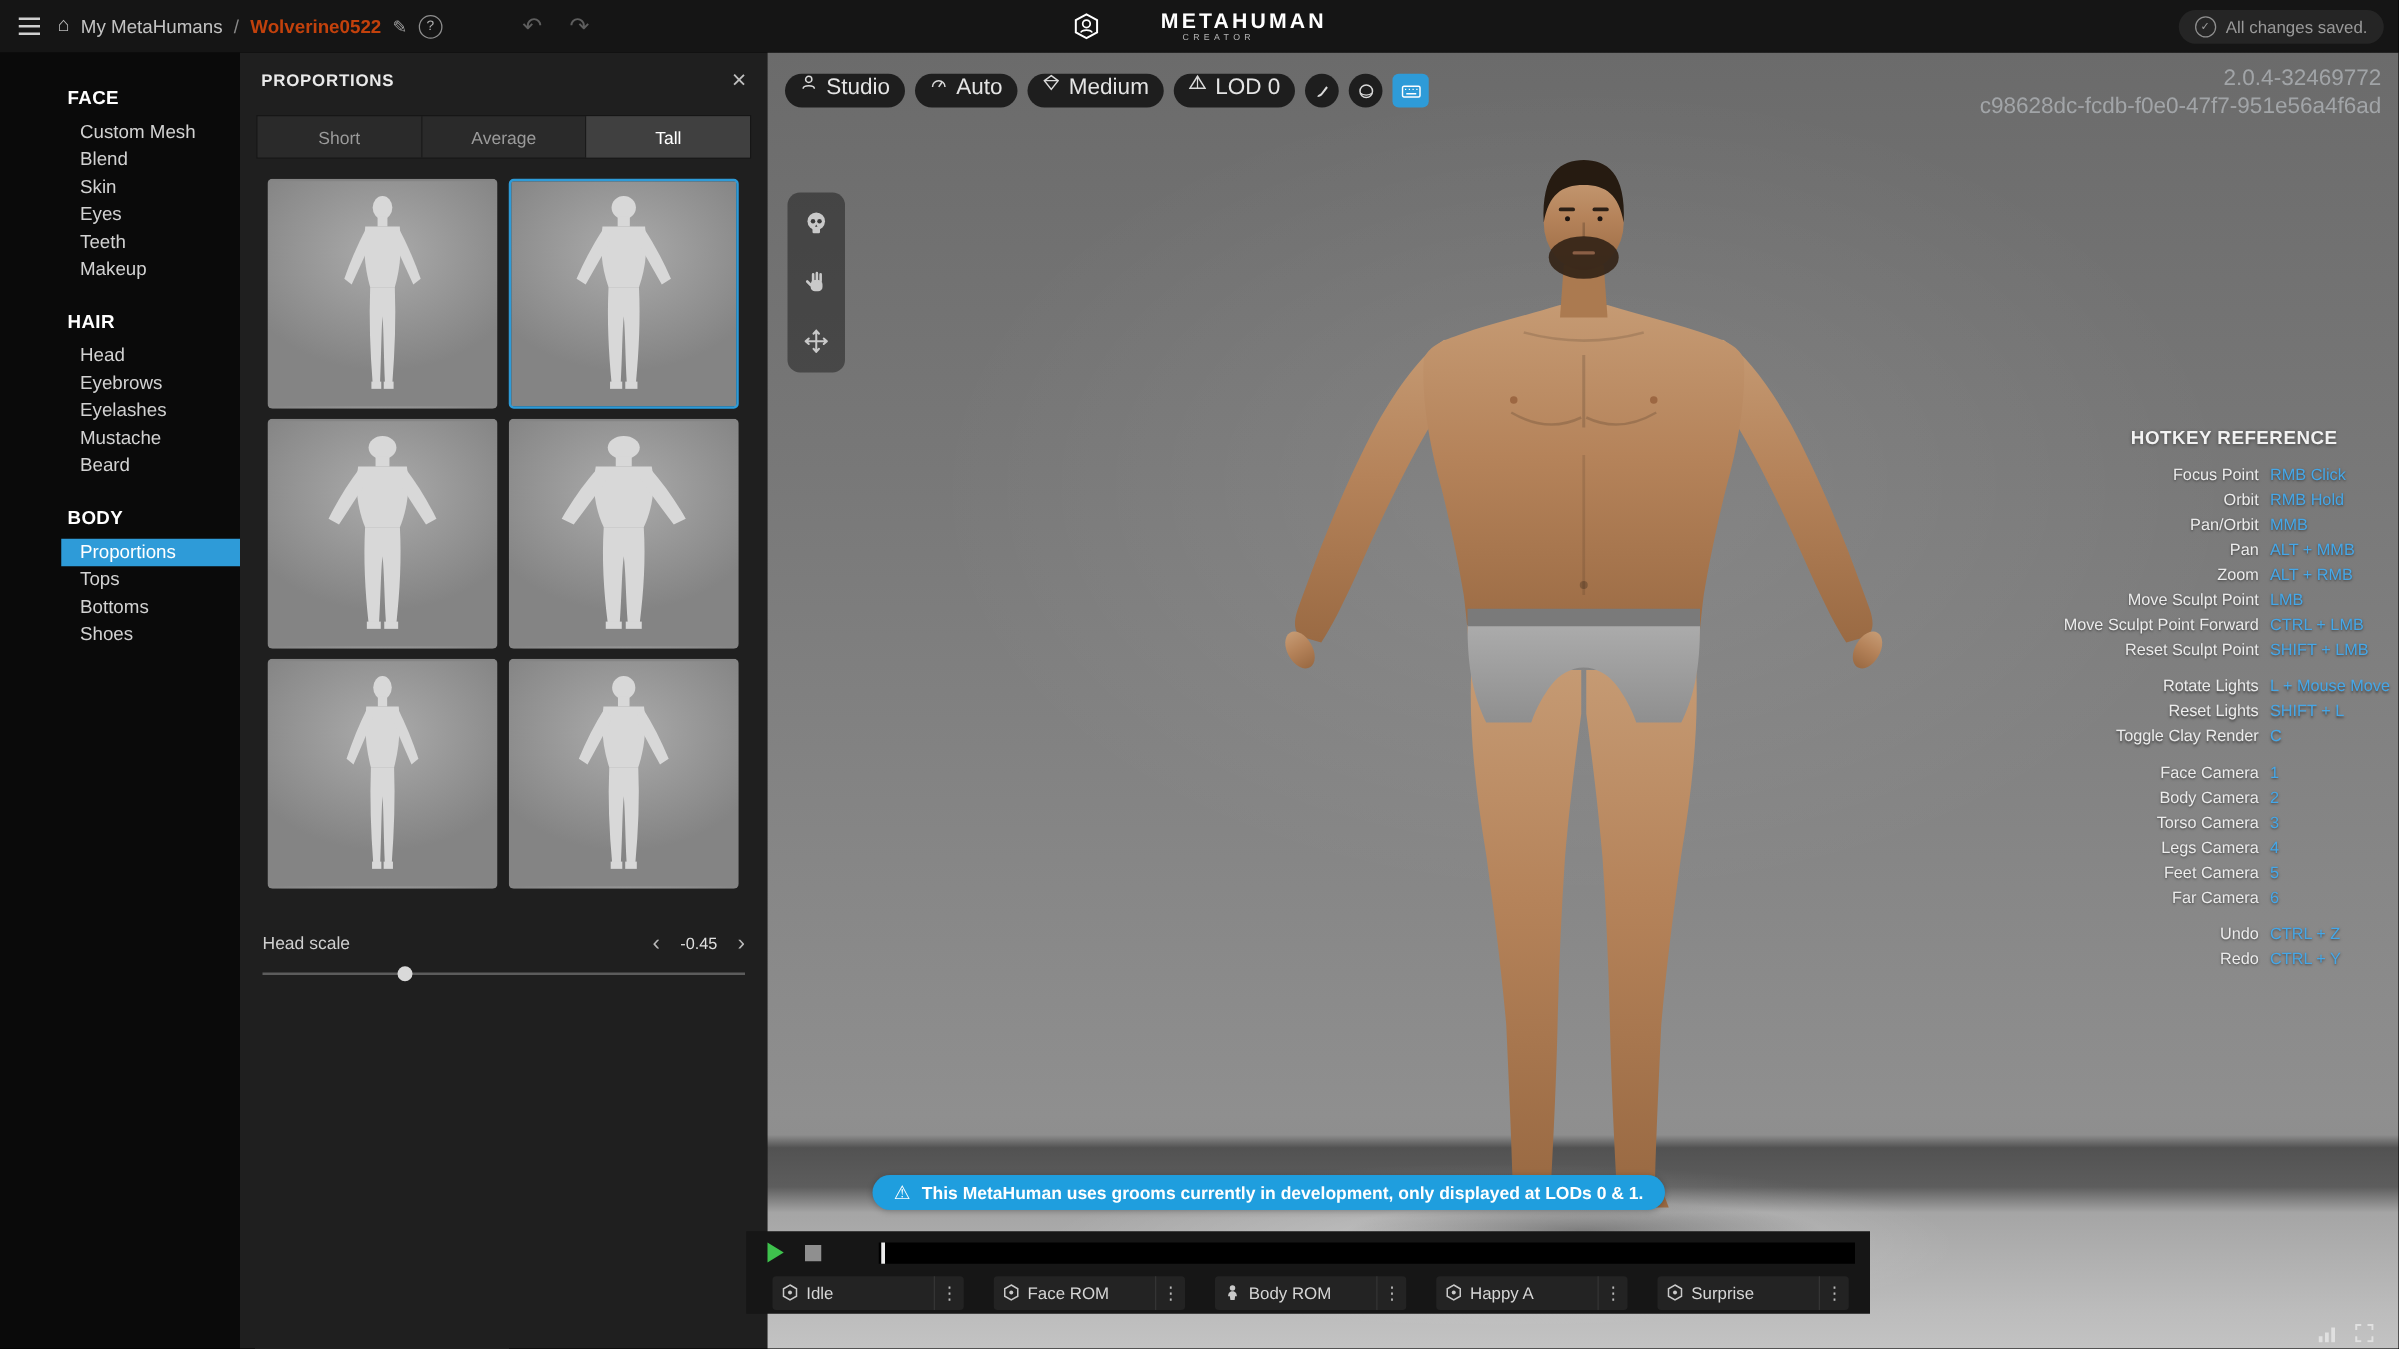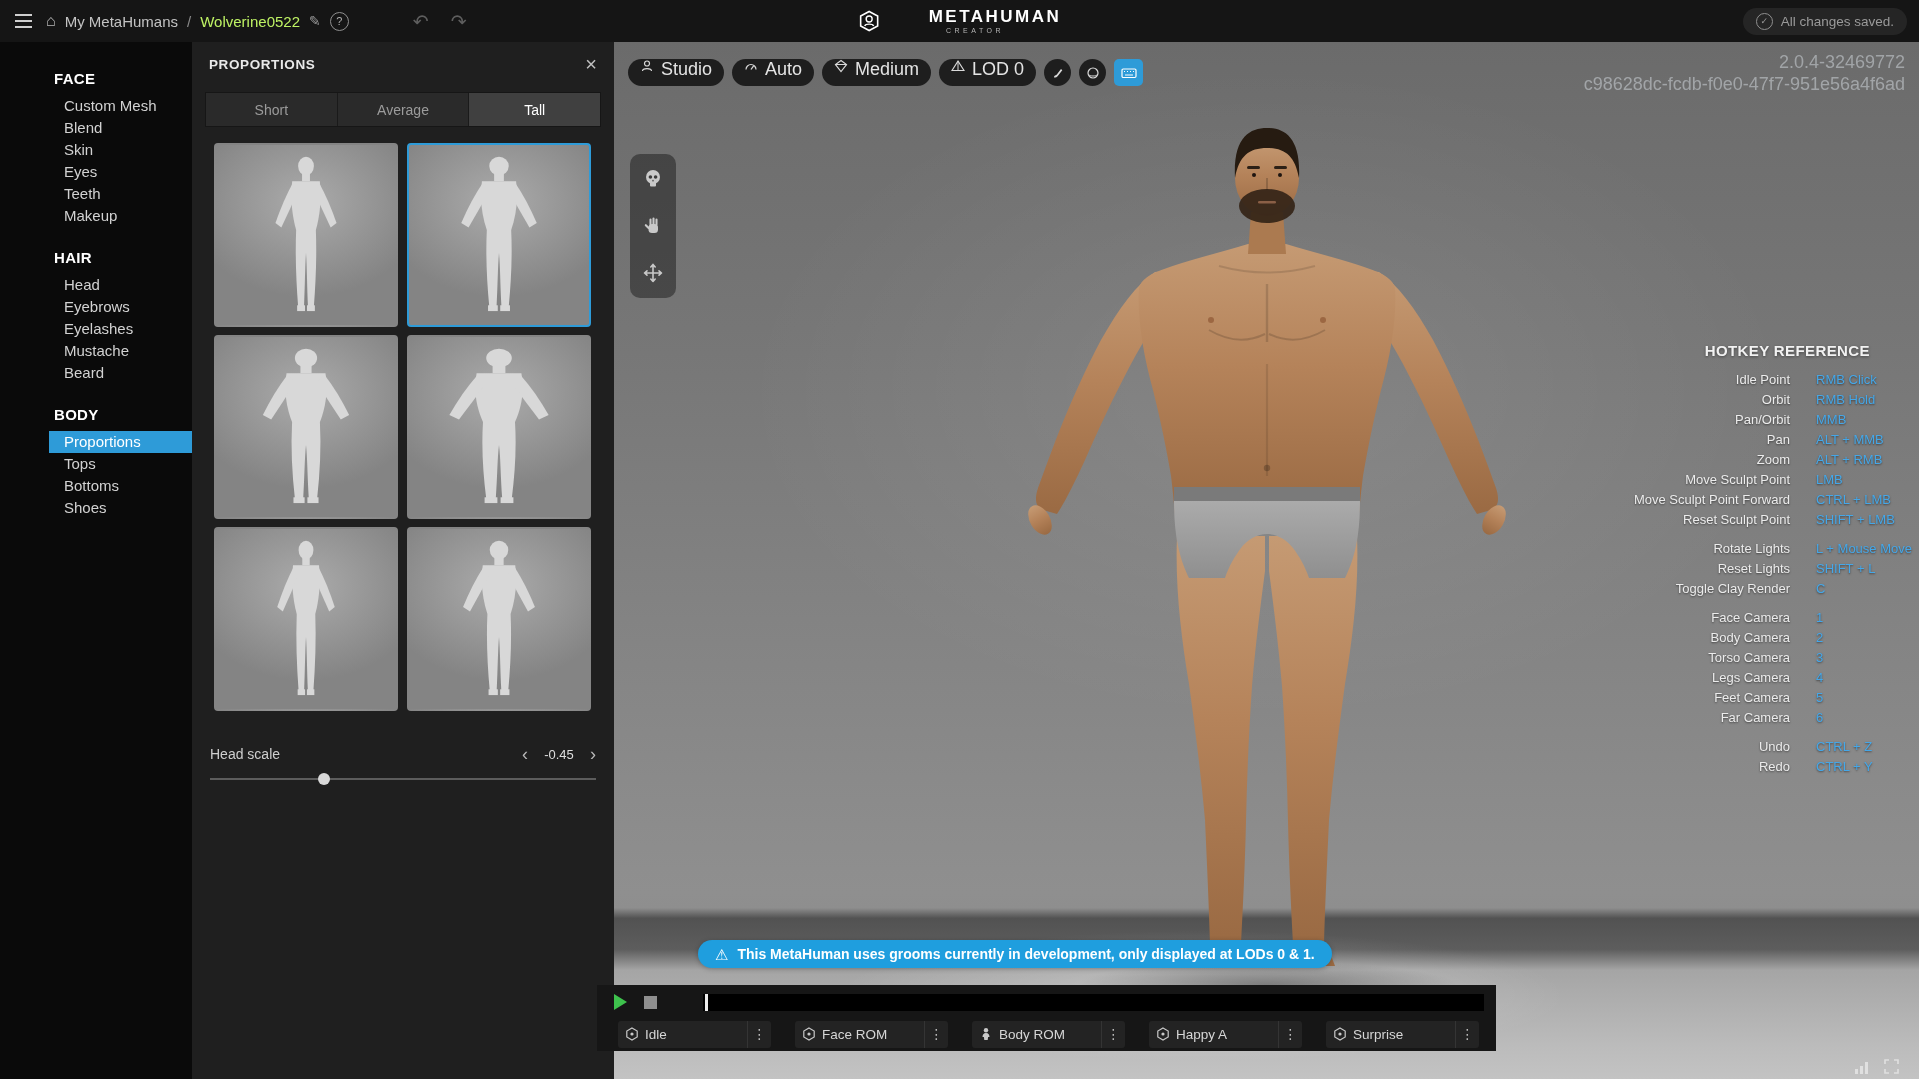--- a/index.html
+++ b/index.html
@@ -7,21 +7,21 @@
        font-family:"Liberation Sans","DejaVu Sans",sans-serif;color:#ddd;user-select:none;}
 
   
   .topbar{position:absolute;top:0;left:0;right:0;height:42px;background:#151515;display:flex;align-items:center;z-index:30;}
   .hamburger{width:46px;height:42px;display:flex;flex-direction:column;justify-content:center;align-items:center;gap:4px;cursor:pointer;}
   .hamburger span{width:17px;height:2px;background:#cfcfcf;display:block;}
   .crumbs{display:flex;align-items:center;gap:9px;font-size:15px;}
   .crumb-home{color:#b9b9b9;font-size:16px;}
   .crumb-root{color:#c3c3c3;}
   .crumb-sep{color:#8a8a8a;}
-  .crumb-cur{color:#bef264;font-weight:normal;}
+  .crumb-cur{color:#c2410c;font-weight:bold;}
   .crumb-edit{color:#9a9a9a;font-size:14px;cursor:pointer;}
   .crumb-help{width:17px;height:17px;border:1px solid #8f8f8f;border-radius:50%;color:#aeaeae;
               font-size:11px;display:flex;align-items:center;justify-content:center;cursor:pointer;}
   .undoredo{display:flex;align-items:center;gap:22px;margin-left:64px;color:#5e5e5e;font-size:19px;}
   .undoredo span{cursor:pointer;line-height:1;}
   .logo{position:absolute;left:50%;top:50%;transform:translate(-50%,-50%);display:flex;align-items:center;gap:9px;}
   .logo-words{display:flex;flex-direction:column;align-items:center;line-height:1;}
   .logo-text{font-size:17px;font-weight:bold;letter-spacing:2.5px;color:#fff;padding-left:40px;}
   .logo-sub{font-size:7px;letter-spacing:3.5px;color:#b5b5b5;margin-top:2px;}
   .saved{margin-left:auto;margin-right:12px;height:27px;display:flex;align-items:center;gap:8px;
@@ -90,21 +90,21 @@
   .version{position:absolute;top:9px;right:14px;text-align:right;font-size:18px;line-height:22px;
            color:rgba(210,216,222,.52);z-index:6;}
 
   .hotkeys{position:absolute;top:300px;right:15px;z-index:6;}
   .hk-title{font-size:15px;font-weight:bold;color:#f2f2f2;letter-spacing:.4px;text-align:right;
             margin:0 34px 10px 0;text-shadow:0 1px 3px rgba(0,0,0,.45);}
   .hk-group{margin-bottom:9px;}
   .hk-row{display:flex;justify-content:flex-end;align-items:center;height:20px;font-size:13px;
           text-shadow:0 1px 2px rgba(0,0,0,.5);white-space:nowrap;}
   .hk-action{color:#ececec;}
-  .hk-key{width:88px;text-align:left;margin-left:26px;color:var(--hotkey,#45a7e8);}
+  .hk-key{width:88px;text-align:left;margin-left:9px;color:var(--hotkey,#45a7e8);}
 
   .notification{position:absolute;left:84px;bottom:111px;display:inline-flex;align-items:center;gap:9px;
                 height:28px;padding:0 17px;border-radius:14px;background:var(--banner,#1f9ede);color:#fff;
                 font-size:14px;font-weight:bold;z-index:7;box-shadow:0 1px 5px rgba(0,0,0,.25);}
   .warn-glyph{font-weight:normal;font-size:15px;line-height:1;}
 
   .corner-icons{position:absolute;right:20px;bottom:5px;display:flex;align-items:flex-end;gap:15px;z-index:8;}
   .corner-btn{cursor:pointer;display:flex;align-items:flex-end;}
 
   
@@ -385,21 +385,21 @@
 
       <div class="version">
         <div>2.0.4-32469772</div>
         <div>c98628dc-fcdb-f0e0-47f7-951e56a4f6ad</div>
       </div>
 
       <div class="hotkeys">
         <div class="hk-title">HOTKEY REFERENCE</div>
         <div class="hk-group">
           <div class="hk-row">
-              <span class="hk-action">Idle Point</span>
+              <span class="hk-action">Focus Point</span>
               <span class="hk-key">RMB Click</span>
             </div>
           <div class="hk-row">
               <span class="hk-action">Orbit</span>
               <span class="hk-key">RMB Hold</span>
             </div>
           <div class="hk-row">
               <span class="hk-action">Pan/Orbit</span>
               <span class="hk-key">MMB</span>
             </div>

